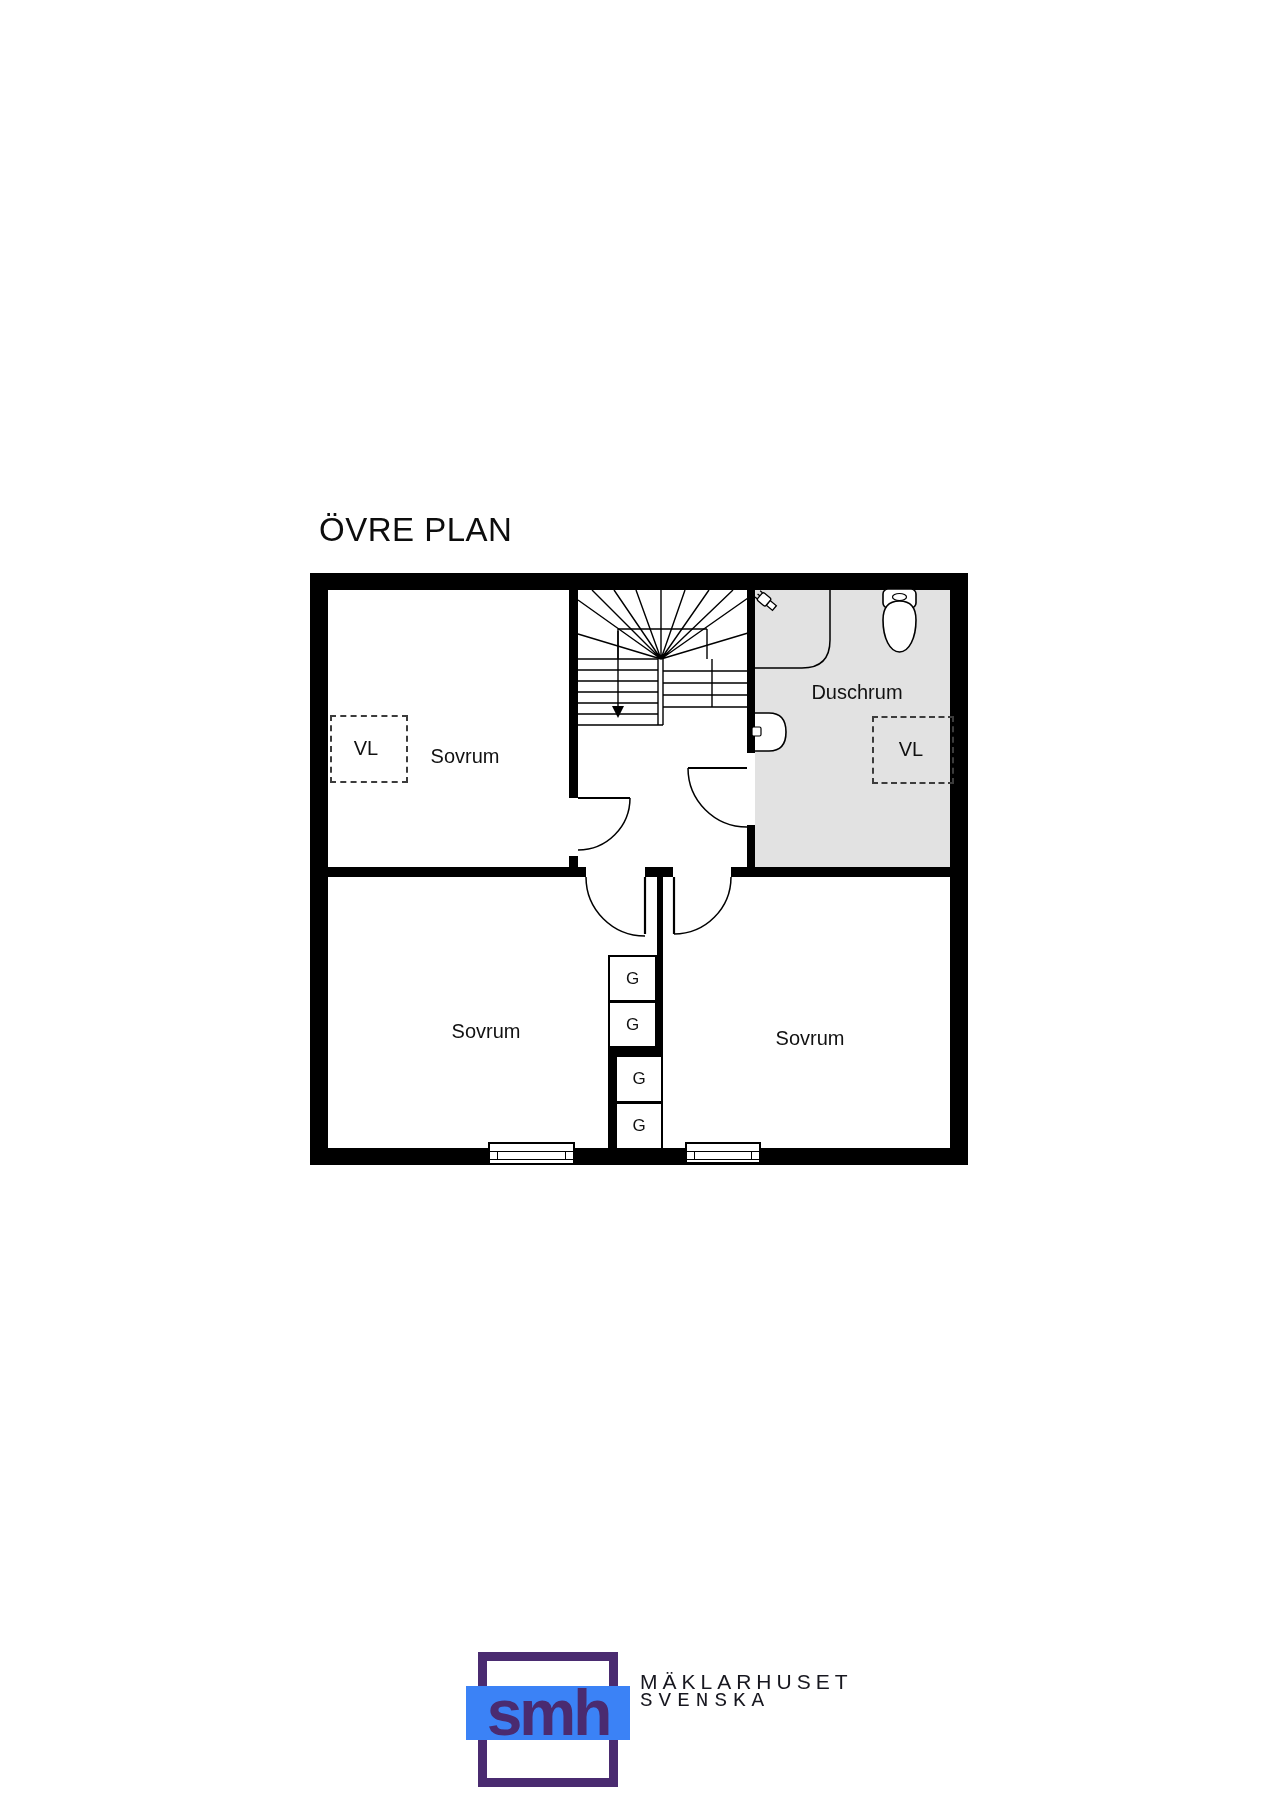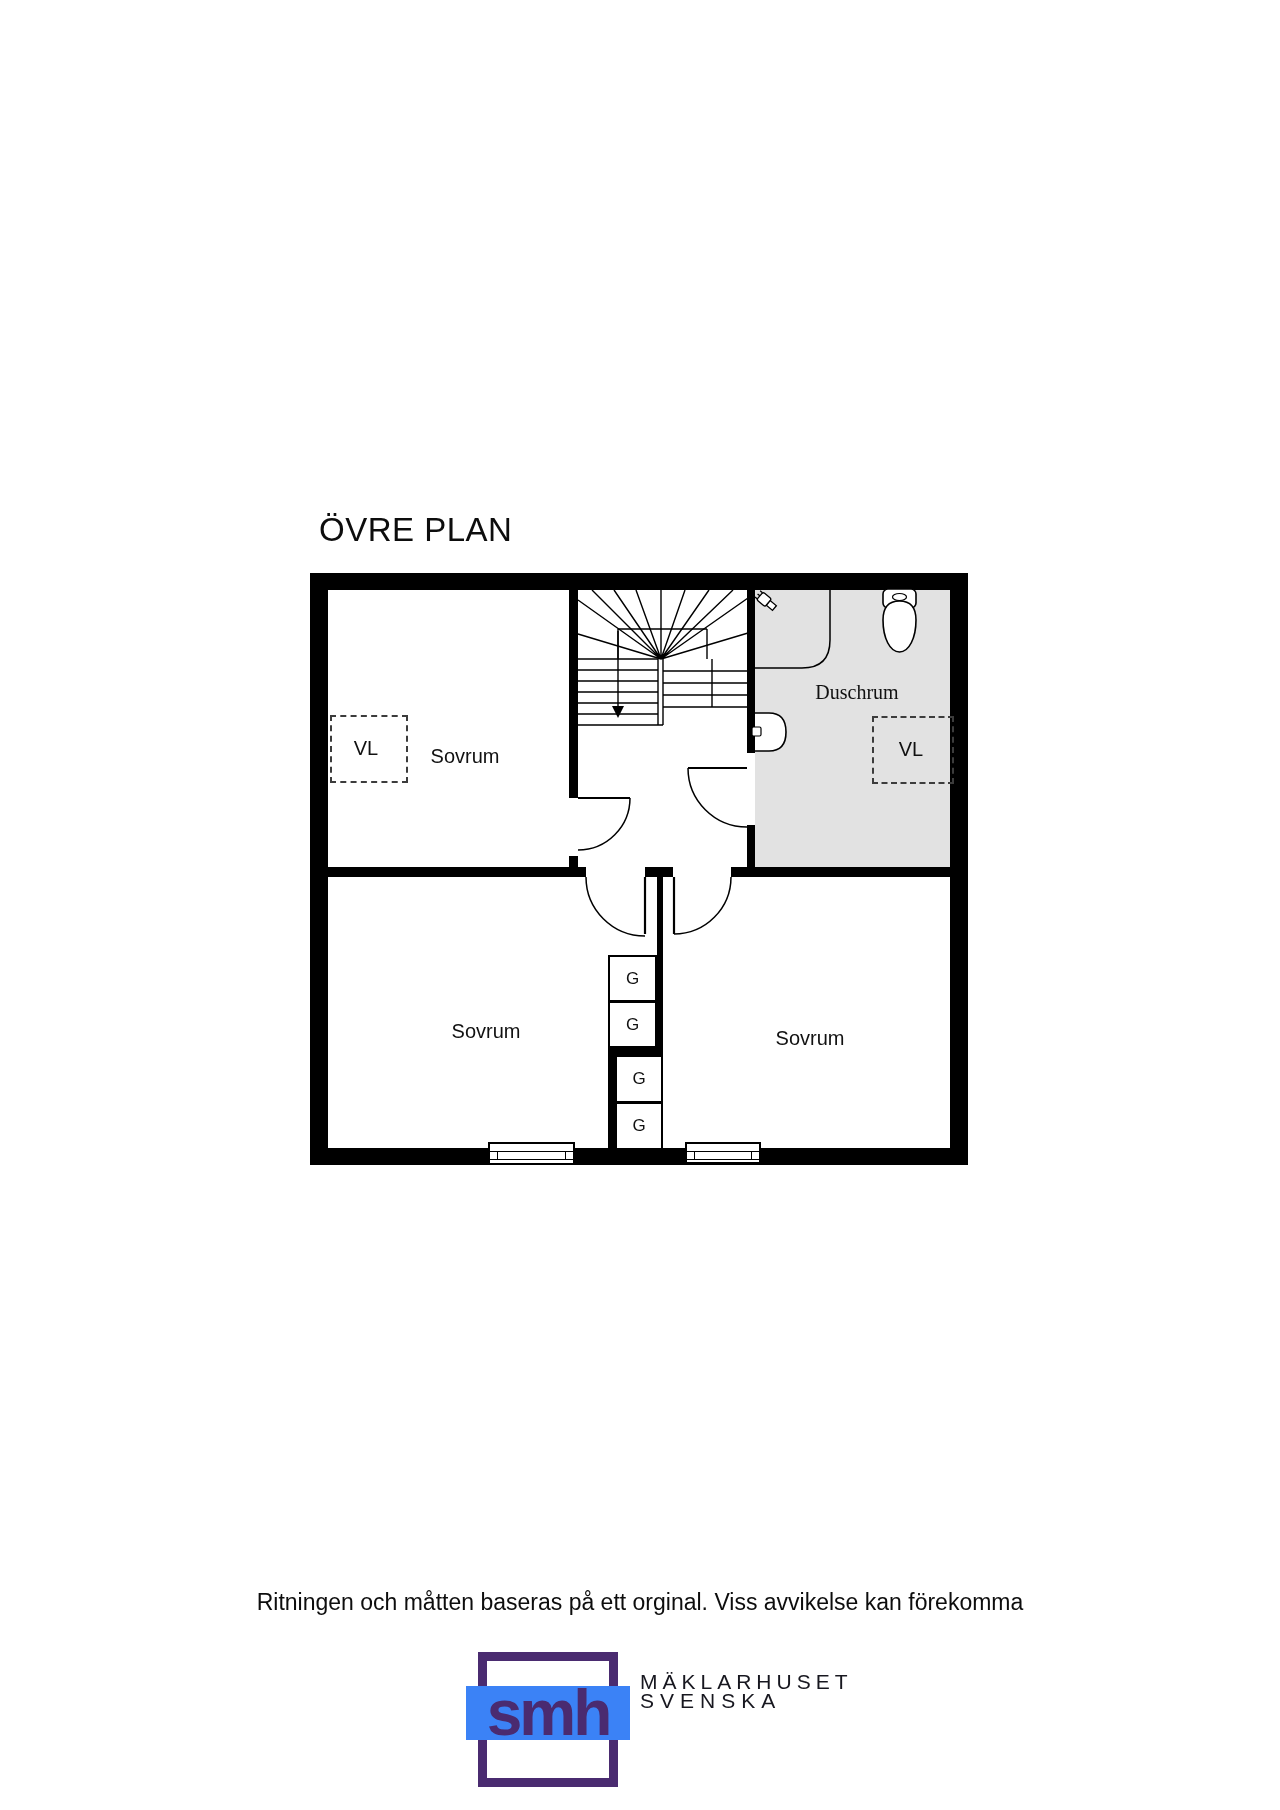--- a/index.html
+++ b/index.html
@@ -17,21 +17,21 @@
   .window .cap{position:absolute;top:0;bottom:0;width:8px;}
   .window .cap.l{left:0;border-right:1.5px solid #000;}
   .window .cap.r{right:0;border-left:1.5px solid #000;}
   .title{position:absolute;left:319px;top:511px;font-size:33px;letter-spacing:0.5px;color:#0d0d0d;}
   .disclaimer{position:absolute;left:0;top:1589px;width:100%;text-align:center;font-size:23px;color:#0d0d0d;}
   .logo-square{position:absolute;left:478px;top:1652px;width:140px;height:135px;
         border:9px solid #4A2B70;box-sizing:border-box;background:transparent;}
   .logo-word{position:absolute;left:466px;top:1686px;width:164px;height:54px;background:#3b82f6;
         display:flex;align-items:center;justify-content:center;
         font-size:64px;font-weight:bold;letter-spacing:-3px;color:#4A2B70;line-height:50px;}
-  .brand-line1{position:absolute;left:640px;top:1689px;font-size:21px;letter-spacing:6px;color:#17171f;}
+  .brand-line1{position:absolute;left:640px;top:1689px;font-size:21px;letter-spacing:6px;color:#17171f;font-family:Liberation Mono, monospace;}
   .brand-line2{position:absolute;left:640px;top:1670px;font-size:21px;letter-spacing:5px;color:#17171f;}
   svg.overlay{position:absolute;left:0;top:0;pointer-events:none;}
 </style>
 </head>
 <body>
 
 <div class="page">
 
   <div class="title">ÖVRE PLAN</div>
 
@@ -130,25 +130,24 @@
     </g>
 
     <g stroke="#000" fill="#fff">
       <path d="M755,713 H769 Q786,713 786,732 Q786,751 769,751 H755" stroke-width="1.6"></path>
       <rect x="752" y="727" width="9" height="9" rx="1.5" stroke-width="1.2"></rect>
     </g>
   </svg>
 
   <div class="label" style="left:366px;top:748px;">VL</div>
   <div class="label" style="left:465px;top:756px;">Sovrum</div>
-  <div class="label" style="left:857px;top:692px;font-family:Liberation Serif, serif;">Duschrum</div>
+  <div class="label" style="left:857px;top:692px;">Duschrum</div>
   <div class="label" style="left:911px;top:749px;">VL</div>
   <div class="label" style="left:486px;top:1031px;">Sovrum</div>
   <div class="label" style="left:810px;top:1038px;">Sovrum</div>
 
-  <div class="disclaimer">Ritningen och måtten baseras på ett orginal. Viss avvikelse kan förekomma</div>
 
   <div class="logo-square"></div>
   <div class="logo-word">smh</div>
   <div class="brand-line1">SVENSKA</div>
   <div class="brand-line2">MÄKLARHUSET</div>
 
 </div>
 
 </body></html>

